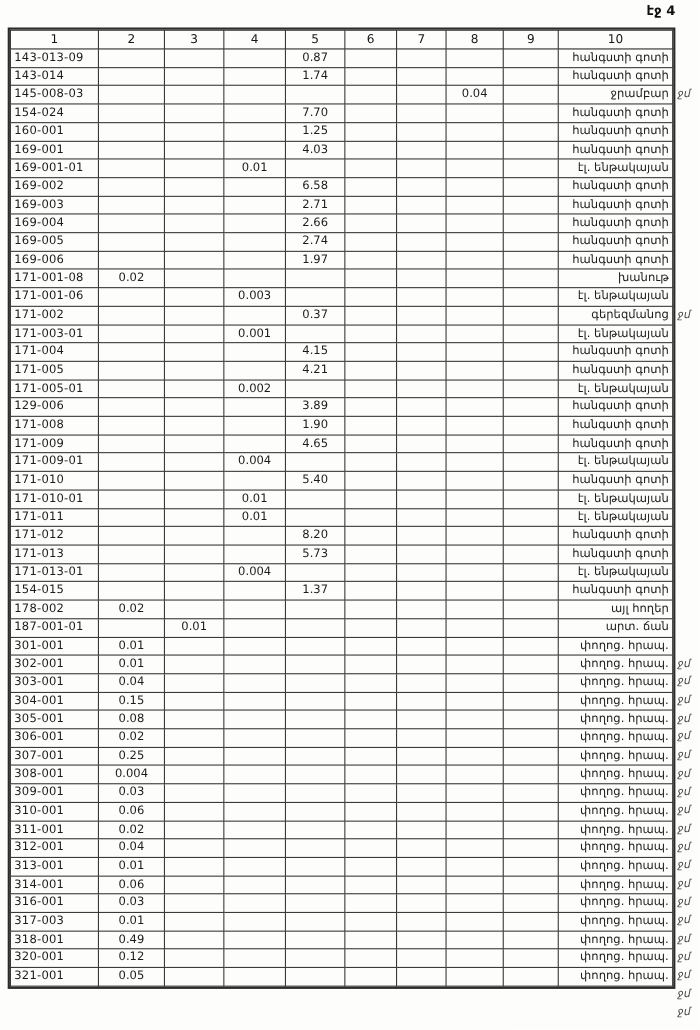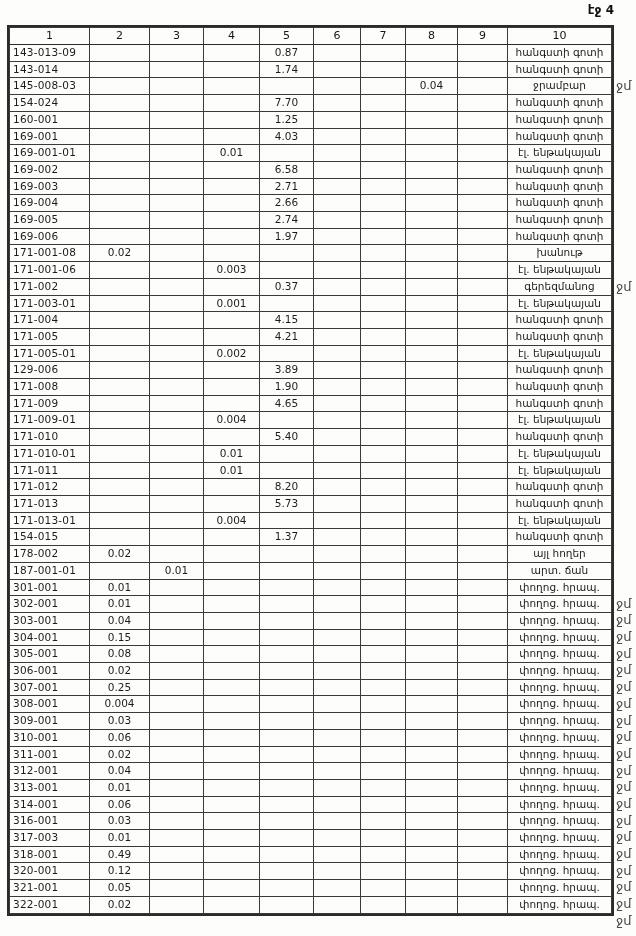--- a/index.html
+++ b/index.html
@@ -56,32 +56,33 @@
   thead th{
     text-align:center;
     height:16px;
     line-height:16px;
     border-bottom:1px solid #2b2b2b;
     font-size:11px;
     color:#161616;
   }
   td.code{text-align:left;letter-spacing:0.2px;}
   td.val{text-align:center;}
-  td.label{text-align:center;}
+  td.label{text-align:right;}
   .notes{
     position:absolute;
     left:616px;
     top:45px;
     width:20px;
   }
   .note{
     height:16.7px;
     line-height:16.7px;
-    font-size:13px;
+    font-size:10px;
     color:#4a4a4a;
+    font-style:italic;
     text-align:left;
   }
 </style>
 </head>
 <body>
 
 <div class="sheet">
 
   <div class="corner-label">էջ 4</div>
 
@@ -719,32 +720,20 @@
             <td class="val">0.05</td>
             <td class="val"></td>
             <td class="val"></td>
             <td class="val"></td>
             <td class="val"></td>
             <td class="val"></td>
             <td class="val"></td>
             <td class="val"></td>
             <td class="label">փողոց. հրապ.</td>
           </tr>
-          <tr>
-            <td class="code">322-001</td>
-            <td class="val">0.02</td>
-            <td class="val"></td>
-            <td class="val"></td>
-            <td class="val"></td>
-            <td class="val"></td>
-            <td class="val"></td>
-            <td class="val"></td>
-            <td class="val"></td>
-            <td class="label">փողոց. հրապ.</td>
-          </tr>
         </tbody>
     </table>
   </div>
 
   <div class="notes">
       <div class="note"></div>
       <div class="note"></div>
       <div class="note">ջմ</div>
       <div class="note"></div>
       <div class="note"></div>

